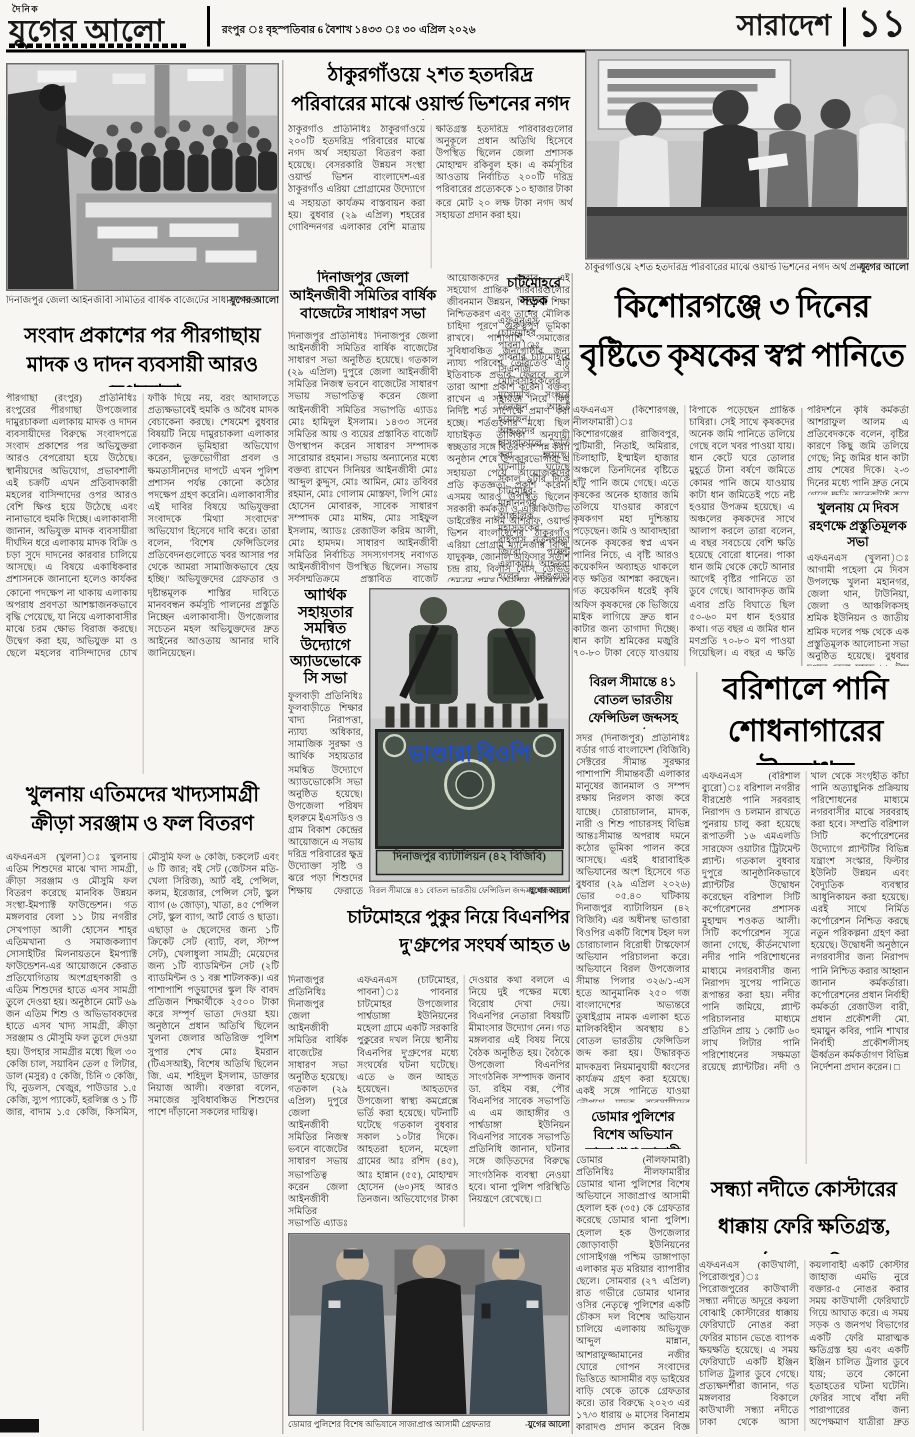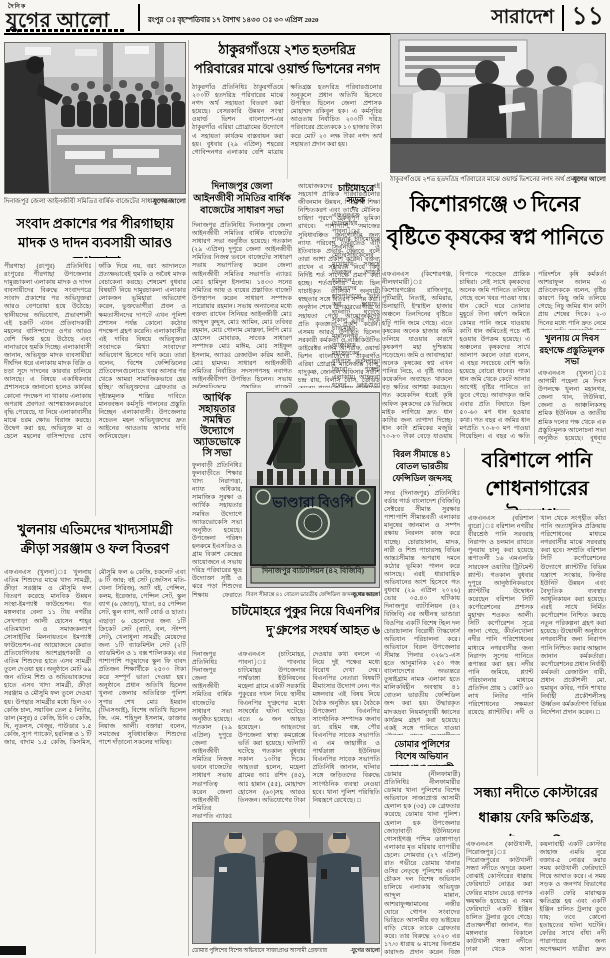--- a/index.html
+++ b/index.html
@@ -30,36 +30,36 @@
   .head-xl{font-size:21px;line-height:33px;font-weight:900;text-align:center;letter-spacing:-.3px;}
   .head-lg{font-size:13.5px;line-height:19px;font-weight:800;text-align:center;}
   .head-md{font-size:12px;line-height:19px;font-weight:800;text-align:right;}
   .head-sm{font-size:9px;line-height:12px;font-weight:800;text-align:center;}
   .headline{position:absolute;overflow:hidden;color:#000;}
   .body-txt{position:absolute;font-size:6.3px;line-height:8.1px;text-align:justify;overflow:hidden;
             color:#2a2a2a;overflow-wrap:anywhere;}
   .cols2{column-count:2;column-gap:7px;column-rule:1px solid #d2cfc9;}
   .sub-head{font-size:10.5px;line-height:14px;font-weight:800;text-align:center;margin:4px 0;color:#000;
             break-inside:avoid;}
-  .banner-txt{position:absolute;color:#0f172a;text-align:center;font-weight:800;width:100%;}
+  .banner-txt{position:absolute;color:#1d4ed8;text-align:center;font-weight:800;width:100%;}
   .fold-mark{position:absolute;left:0;top:946px;width:26px;height:9px;background:#111;}
 </style>
 </head>
 <body>
 
 <div id="page">
 
   <div class="masthead">
     <div class="brand-wrap">
       <div class="brand-top">দৈনিক</div>
       <div class="brand">যুগের আলো</div>
       <div class="brand-rule"></div>
     </div>
     <div class="mast-div"></div>
-    <div class="dateline">রংপুর ঃ বৃহস্পতিবার ১৭ বৈশাখ ১৪৩৩ ঃ ৩০ এপ্রিল 2020</div>
+    <div class="dateline">রংপুর ঃ বৃহস্পতিবার 6 বৈশাখ ১৪৩৩ ঃ ৩০ এপ্রিল ২০২৬</div>
     <div class="section-wrap">
       <span class="section-name">সারাদেশ</span>
       <span class="section-div"></span>
       <span class="page-num">১১</span>
     </div>
   </div>
 
   <div class="vrule" style="left:188px;top:40px;height:916px;"></div>
   <div class="vrule" style="left:381px;top:182px;height:774px;"></div>
   <div class="vrule" style="left:464px;top:448px;height:508px;"></div>

